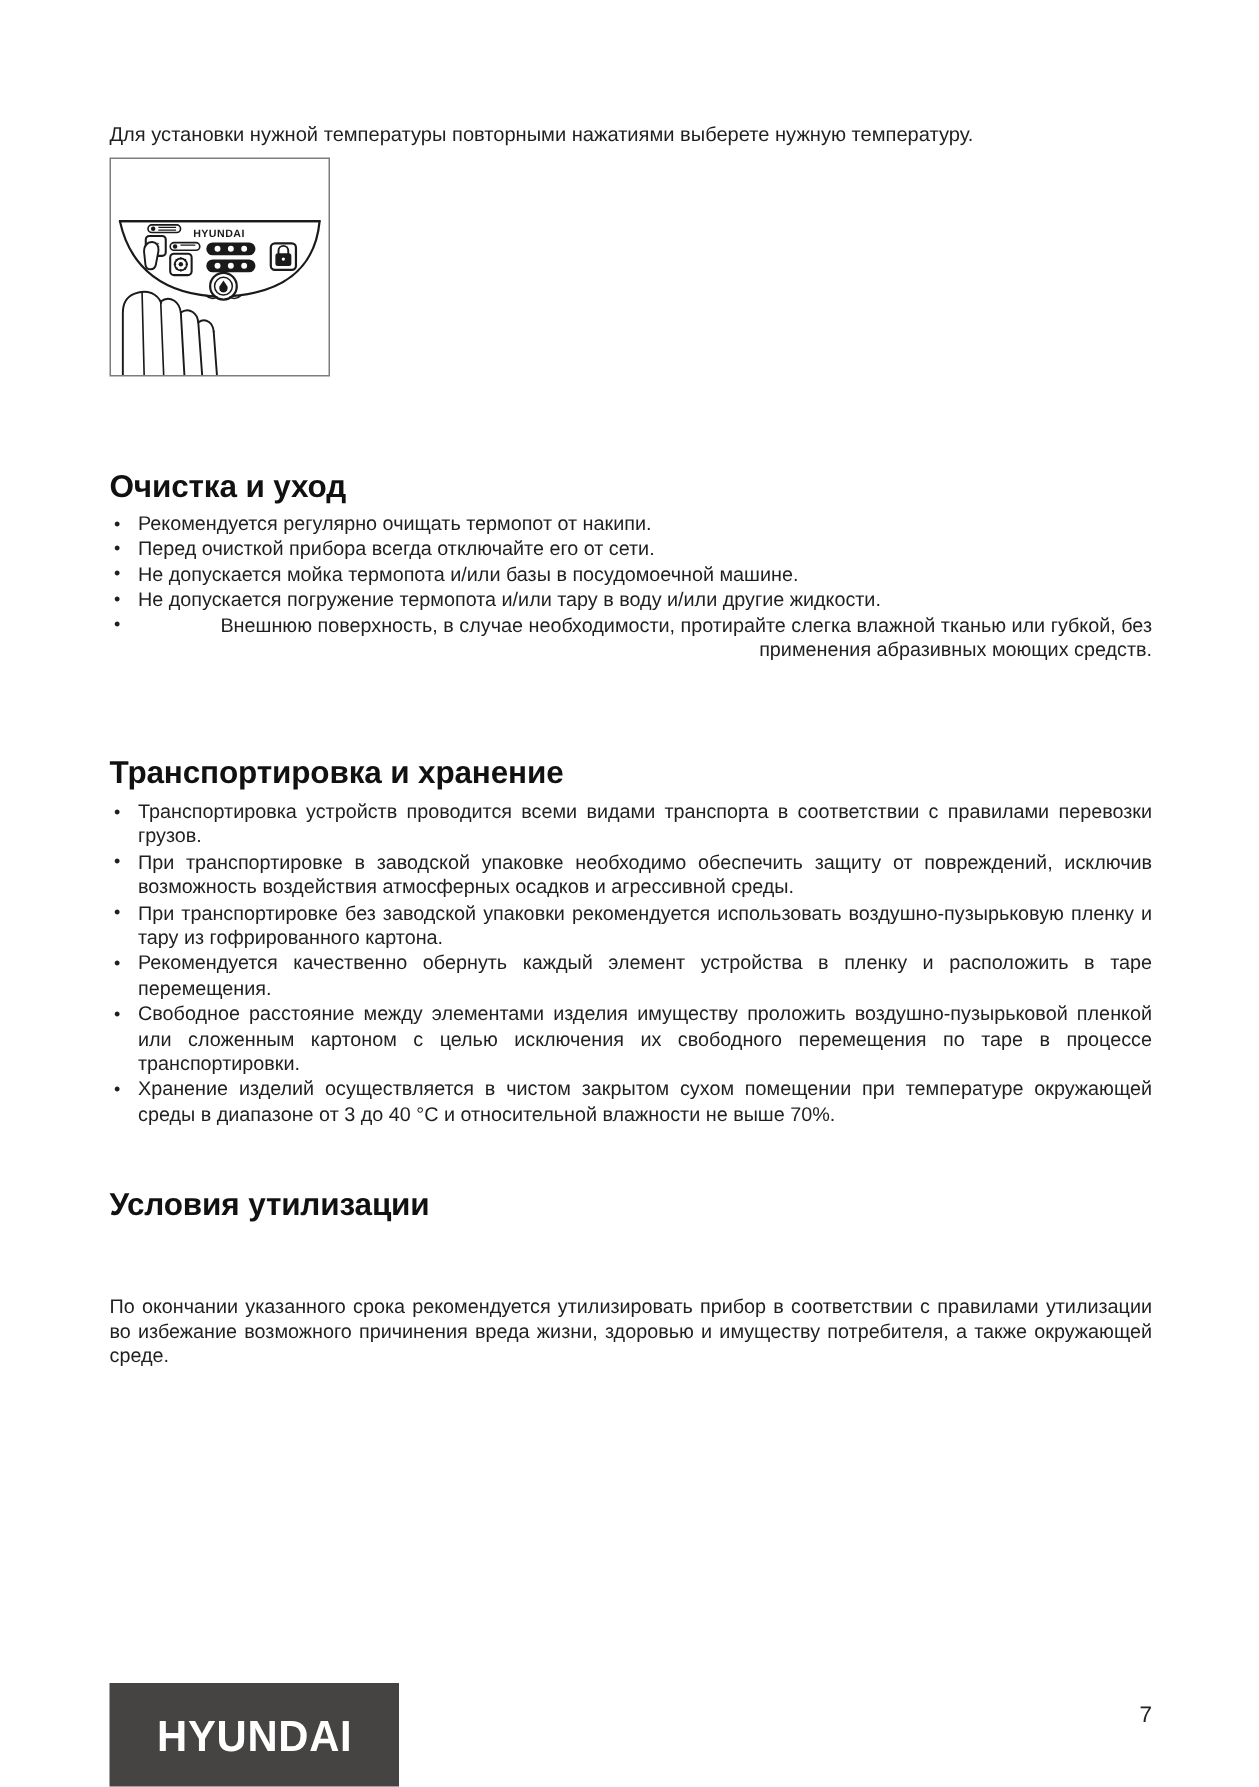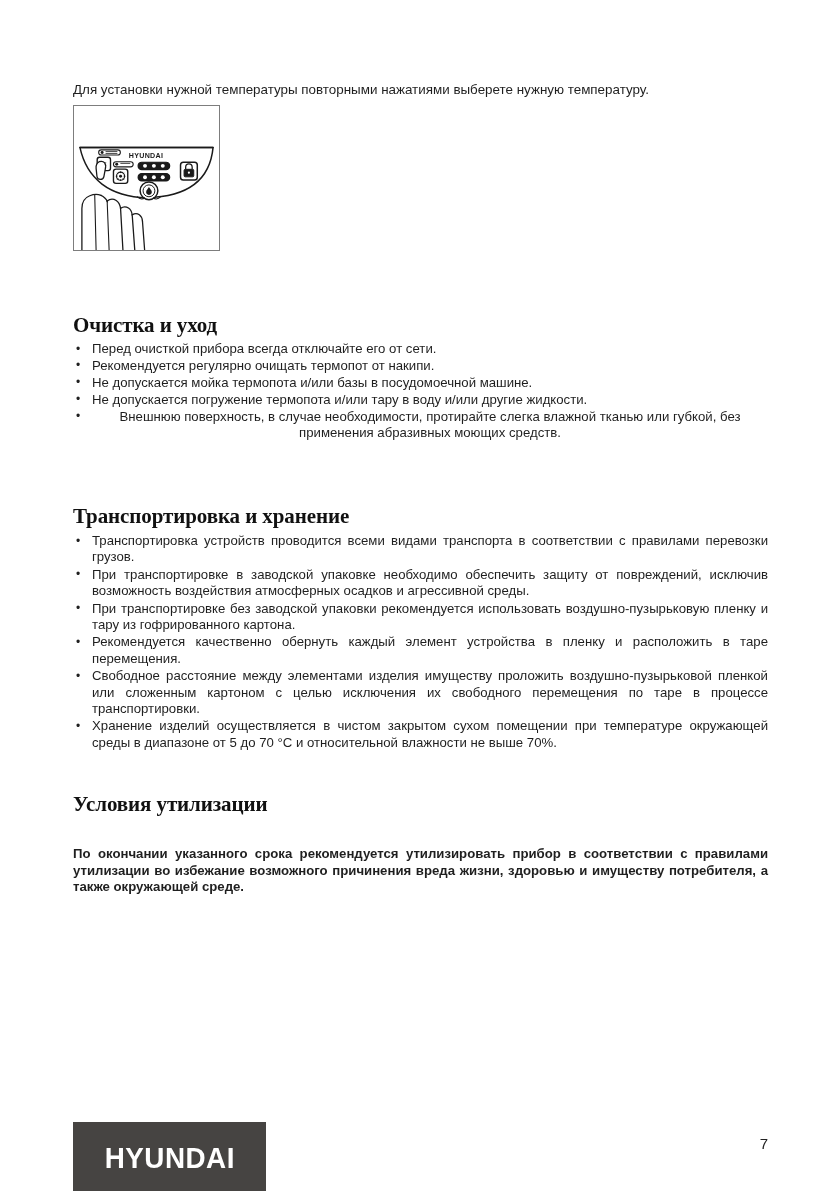--- a/index.html
+++ b/index.html
@@ -54,21 +54,20 @@
   
   .section-heading {
     position: absolute;
     left: 73px;
     font-weight: bold;
     font-size: 21px;
     line-height: 24px;
     color: #111111;
     letter-spacing: -0.1px;
     white-space: nowrap;
-    font-family: Liberation Serif, serif;
   }
   #heading-cleaning { top: 296px; }
   #heading-transport { top: 487px; text-align: right; }
   #heading-disposal { top: 756px; margin-top: 36px; }
 
   
   .bullet-list {
     position: absolute;
     left: 73px;
     width: 695px;
@@ -87,36 +86,36 @@
   .bullet-list li::before {
     content: "\2022";
     position: absolute;
     left: 3px;
     top: -0.5px;
     font-size: 12px;
     color: #1f1f1f;
   }
 
   #list-cleaning { top: 341px; }
-  #list-cleaning li.wrap { text-align: center; }
+  #list-cleaning li.wrap { text-align: right; }
 
   #list-transport { top: 533px; }
   #list-transport li { text-align: justify; margin-bottom: 1px; }
 
   
   .body-paragraph {
     position: absolute;
     left: 73px;
     width: 695px;
     font-size: 13.2px;
     line-height: 16.6px;
     color: #1f1f1f;
     text-align: justify;
   }
-  #para-disposal { top: 833px; font-weight: bold; }
+  #para-disposal { top: 850px; }
 
   
   .footer-logo {
     position: absolute;
     left: 73px;
     top: 1122px;
     width: 193px;
     height: 72px;
     background: #464442;
     display: flex;
@@ -241,36 +240,36 @@
 
         <path d="M59 110.4 q3.8 -2.6 7.2 -0.2 q2.8 2 3.2 6.4"></path>
         <path d="M69.4 116.6 L71.6 146"></path>
       </g>
     </svg>
   </div>
 
   <h2 class="section-heading" id="heading-cleaning">Очистка и уход</h2>
 
   <ul class="bullet-list" id="list-cleaning">
+    <li>Рекомендуется регулярно очищать термопот от накипи.</li>
     <li>Перед очисткой прибора всегда отключайте его от сети.</li>
-    <li>Рекомендуется регулярно очищать термопот от накипи.</li>
     <li>Не допускается мойка термопота и/или базы в посудомоечной машине.</li>
     <li>Не допускается погружение термопота и/или тару в воду и/или другие жидкости.</li>
     <li class="wrap">Внешнюю поверхность, в случае необходимости, протирайте слегка влажной тканью или губкой, без применения абразивных моющих средств.</li>
   </ul>
 
   <h2 class="section-heading" id="heading-transport">Транспортировка и хранение</h2>
 
   <ul class="bullet-list" id="list-transport">
     <li>Транспортировка устройств проводится всеми видами транспорта в соответствии с правилами перевозки грузов.</li>
     <li>При транспортировке в заводской упаковке необходимо обеспечить защиту от повреждений, исключив возможность воздействия атмосферных осадков и агрессивной среды.</li>
     <li>При транспортировке без заводской упаковки рекомендуется использовать воздушно-пузырьковую пленку и тару из гофрированного картона.</li>
     <li>Рекомендуется качественно обернуть каждый элемент устройства в пленку и расположить в таре перемещения.</li>
     <li>Свободное расстояние между элементами изделия имуществу проложить воздушно-пузырьковой пленкой или сложенным картоном с целью исключения их свободного перемещения по таре в процессе транспортировки.</li>
-    <li>Хранение изделий осуществляется в чистом закрытом сухом помещении при температуре окружающей среды в диапазоне от 5 до 70 °С и относительной влажности не выше 70%.</li>
+    <li>Хранение изделий осуществляется в чистом закрытом сухом помещении при температуре окружающей среды в диапазоне от 3 до 40 °С и относительной влажности не выше 70%.</li>
   </ul>
 
   <h2 class="section-heading" id="heading-disposal">Условия утилизации</h2>
 
   <p class="body-paragraph" id="para-disposal">По окончании указанного срока рекомендуется утилизировать прибор в соответствии с правилами утилизации во избежание возможного причинения вреда жизни, здоровью и имуществу потребителя, а также окружающей среде.</p>
 
   <div class="footer-logo">
     <span class="wordmark">HYUNDAI</span>
   </div>
 

